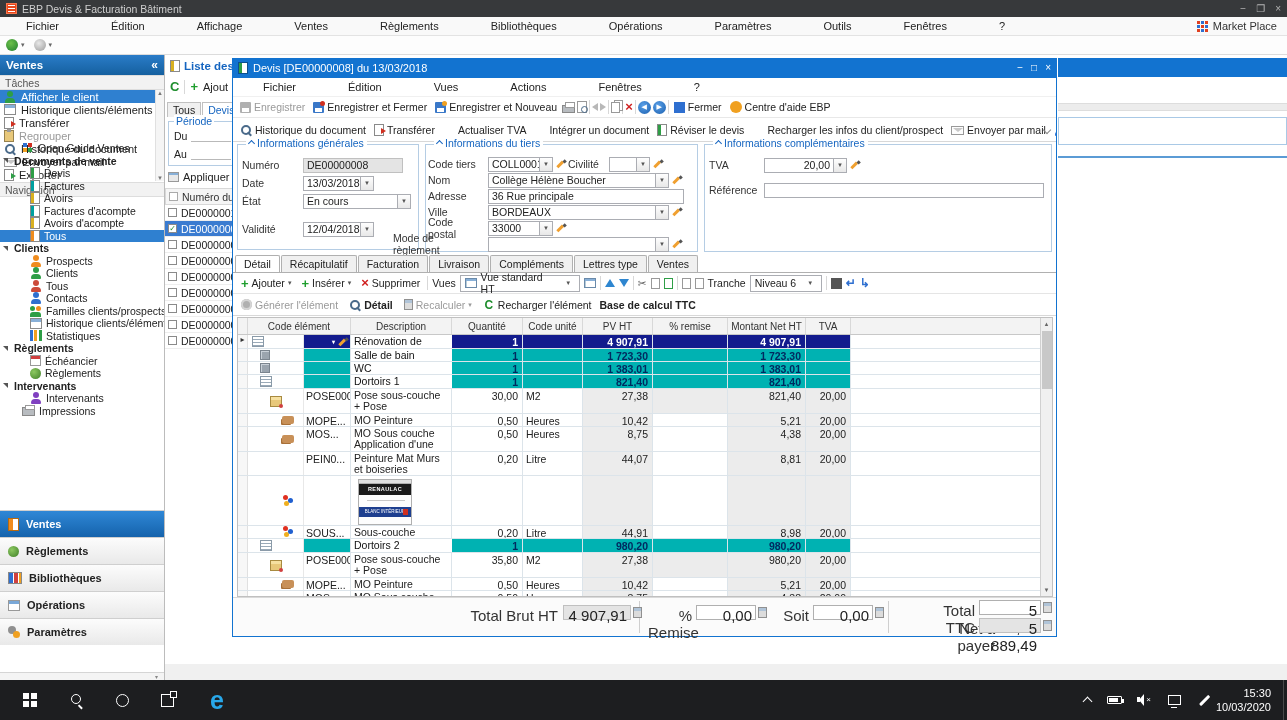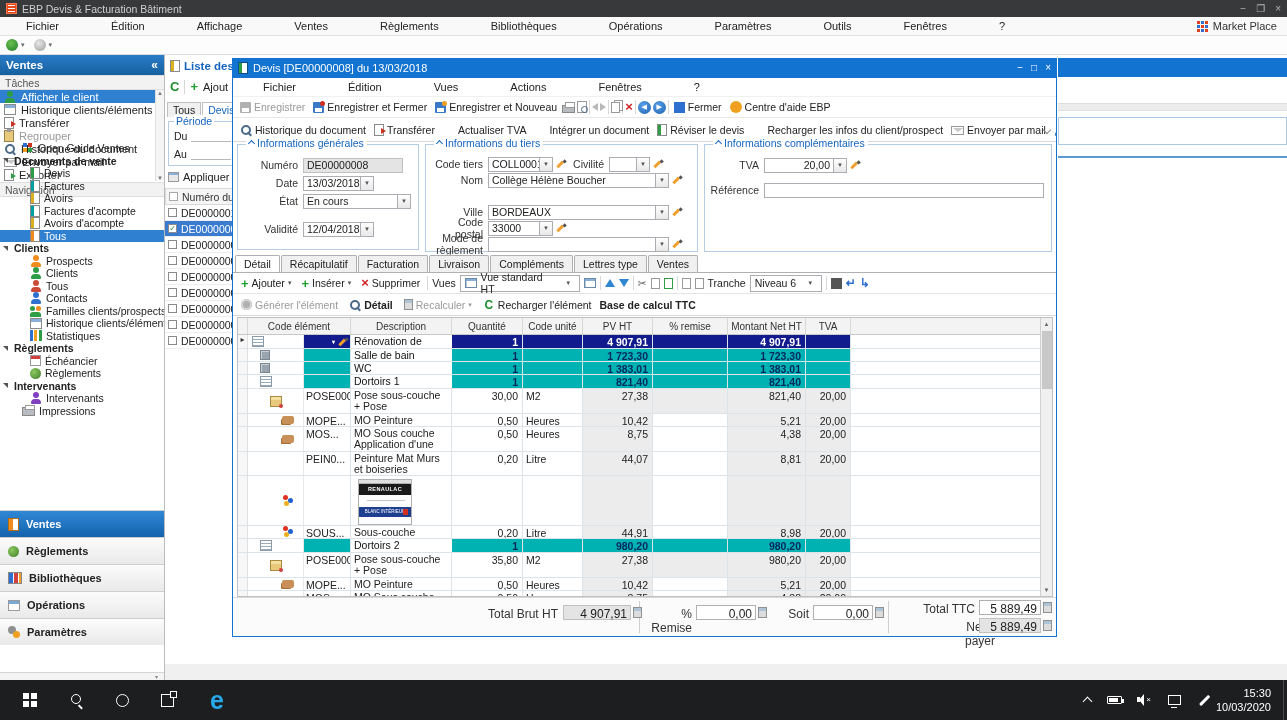--- a/index.html
+++ b/index.html
@@ -147,21 +147,21 @@
   .tico.close-doc { width:11px; height:11px; background:#2e6fd0; color:#fff; font-size:9px; font-weight:bold; text-align:center; line-height:11px; }
   .tico.help-center { width:12px; height:12px; border-radius:50%; background:#f0a020; color:#fff; font-weight:bold; font-size:9px; text-align:center; line-height:12px; }
   .tico.refresh { color:#1f8e2e; font-weight:bold; font-size:12px; line-height:12px; text-align:center; }
   .chev-down { width:6px; height:6px; border-right:1.5px solid #888; border-bottom:1.5px solid #888; transform:rotate(45deg); }
   .chev-up-blue { width:5px; height:5px; border-right:1.5px solid #1565c0; border-bottom:1.5px solid #1565c0; transform:rotate(-135deg); display:inline-block; margin-right:3px; }
 
   
   .gb { position:absolute; border:1px solid #b5cde4; }
   .gb-title { position:absolute; top:-8px; left:8px; background:#fff; padding:0 3px; color:#1565c0; font-size:10.5px; display:flex; align-items:center; }
   .frow { position:absolute; display:flex; align-items:center; height:16px; font-size:10.5px; }
-  .flabel { text-align:right; margin-right:5px; color:#333; flex:none; }
+  .flabel { text-align:left; margin-right:5px; color:#333; flex:none; }
   .fld { border:1px solid #abadb3; background:#fff; height:15px; padding:0 3px; display:flex; align-items:center; overflow:hidden; white-space:nowrap; }
   .fld.ro { background:#e4e4e4; border-color:#c0c0c0; }
   .fld.num { justify-content:flex-end; }
   .drop { width:13px; height:15px; border:1px solid #abadb3; border-left:none; background:linear-gradient(#fefefe,#e8e8e8); font-size:6px; color:#555; display:flex; align-items:center; justify-content:center; flex:none; }
   .pencil { width:10px; height:10px; position:relative; margin-left:3px; flex:none; }
   .pencil::before { content:''; position:absolute; left:0; top:4px; width:8px; height:2.5px; background:#f0a030; transform:rotate(-45deg); }
   .pencil::after { content:''; position:absolute; right:0; top:1px; width:3px; height:2.5px; background:#555; transform:rotate(-45deg); }
 
   
   #dlg-tabs { position:absolute; left:2px; top:176px; height:18px; display:flex; align-items:flex-end; }
@@ -224,21 +224,21 @@
   .can-mid::after { content:''; position:absolute; left:8px; top:5px; width:38px; height:1px; background:#c8c8c8; }
   .can-label { height:10px; background:#1e3f8f; color:#fff; font-size:4.5px; text-align:center; line-height:10px; position:relative; }
   .can-label::after { content:''; position:absolute; right:3px; top:2px; width:5px; height:6px; background:#d03020; }
   
   #grid-vsb { position:absolute; right:0; top:0; width:12px; height:100%; background:#f0f0f0; border-left:1px solid #d0d0d0; }
   #grid-vsb .sb-a { height:12px; font-size:6px; color:#666; text-align:center; line-height:12px; }
   #grid-vsb .sb-thumb { position:absolute; left:1px; top:13px; width:10px; height:58px; background:#c8c8c8; }
   #grid-vsb .sb-dn { position:absolute; bottom:0; width:100%; }
 
   
-  #totals { position:absolute; left:0; top:519px; width:100%; height:39px; background:#fbfbfb; border-top:1px solid #d9d9d9; font-size:12px; }
+  #totals { position:absolute; left:0; top:519px; width:100%; height:39px; background:#fbfbfb; border-top:1px solid #d9d9d9; font-size:15px; }
   .tdiv { position:absolute; top:3px; bottom:3px; width:1px; background:#cfcfcf; }
   .tlab { position:absolute; text-align:right; color:#333; }
   .tfld { position:absolute; height:15px; border:1px solid #b0b0b0; background:#fff; text-align:right; padding:1px 3px; }
   .tfld.ro { background:#e4e4e4; border-color:#c0c0c0; }
   .calc-ico { position:absolute; width:9px; height:11px; background:#dcdcdc; border:1px solid #909090; box-shadow:inset 0 3px 0 #b0c4d8; }
 
   
   #taskbar { position:absolute; left:0; top:680px; width:1287px; height:40px; background:#1d1e20; color:#fff; }
   .tb-ico { position:absolute; top:0; width:44px; height:40px; display:flex; align-items:center; justify-content:center; }
   .win-start { position:relative; width:14px; height:14px; }
@@ -674,20 +674,24 @@
           <span class="flabel" style="width:36px; margin-left:2px;">Civilité</span>
           <span class="fld" style="width:28px;"></span>
           <span class="drop">▼</span>
           <span class="pencil"></span>
         </div>
         <div class="frow" style="left:2px; top:27px;">
           <span class="flabel" style="width:55px;">Nom</span>
           <span class="fld" style="width:168px;">Collège Hélène Boucher</span>
           <span class="drop">▼</span>
           <span class="pencil"></span>
+        </div>
+        <div class="frow" style="left:2px; top:43px;">
+          <span class="flabel" style="width:55px;">Adresse</span>
+          <span class="fld" style="width:196px;">36 Rue principale</span>
         </div>
         <div class="frow" style="left:2px; top:59px;">
           <span class="flabel" style="width:55px;">Ville</span>
           <span class="fld" style="width:168px;">BORDEAUX</span>
           <span class="drop">▼</span>
           <span class="pencil"></span>
         </div>
         <div class="frow" style="left:2px; top:75px;">
           <span class="flabel" style="width:55px;">Code postal</span>
           <span class="fld" style="width:52px;">33000</span>

